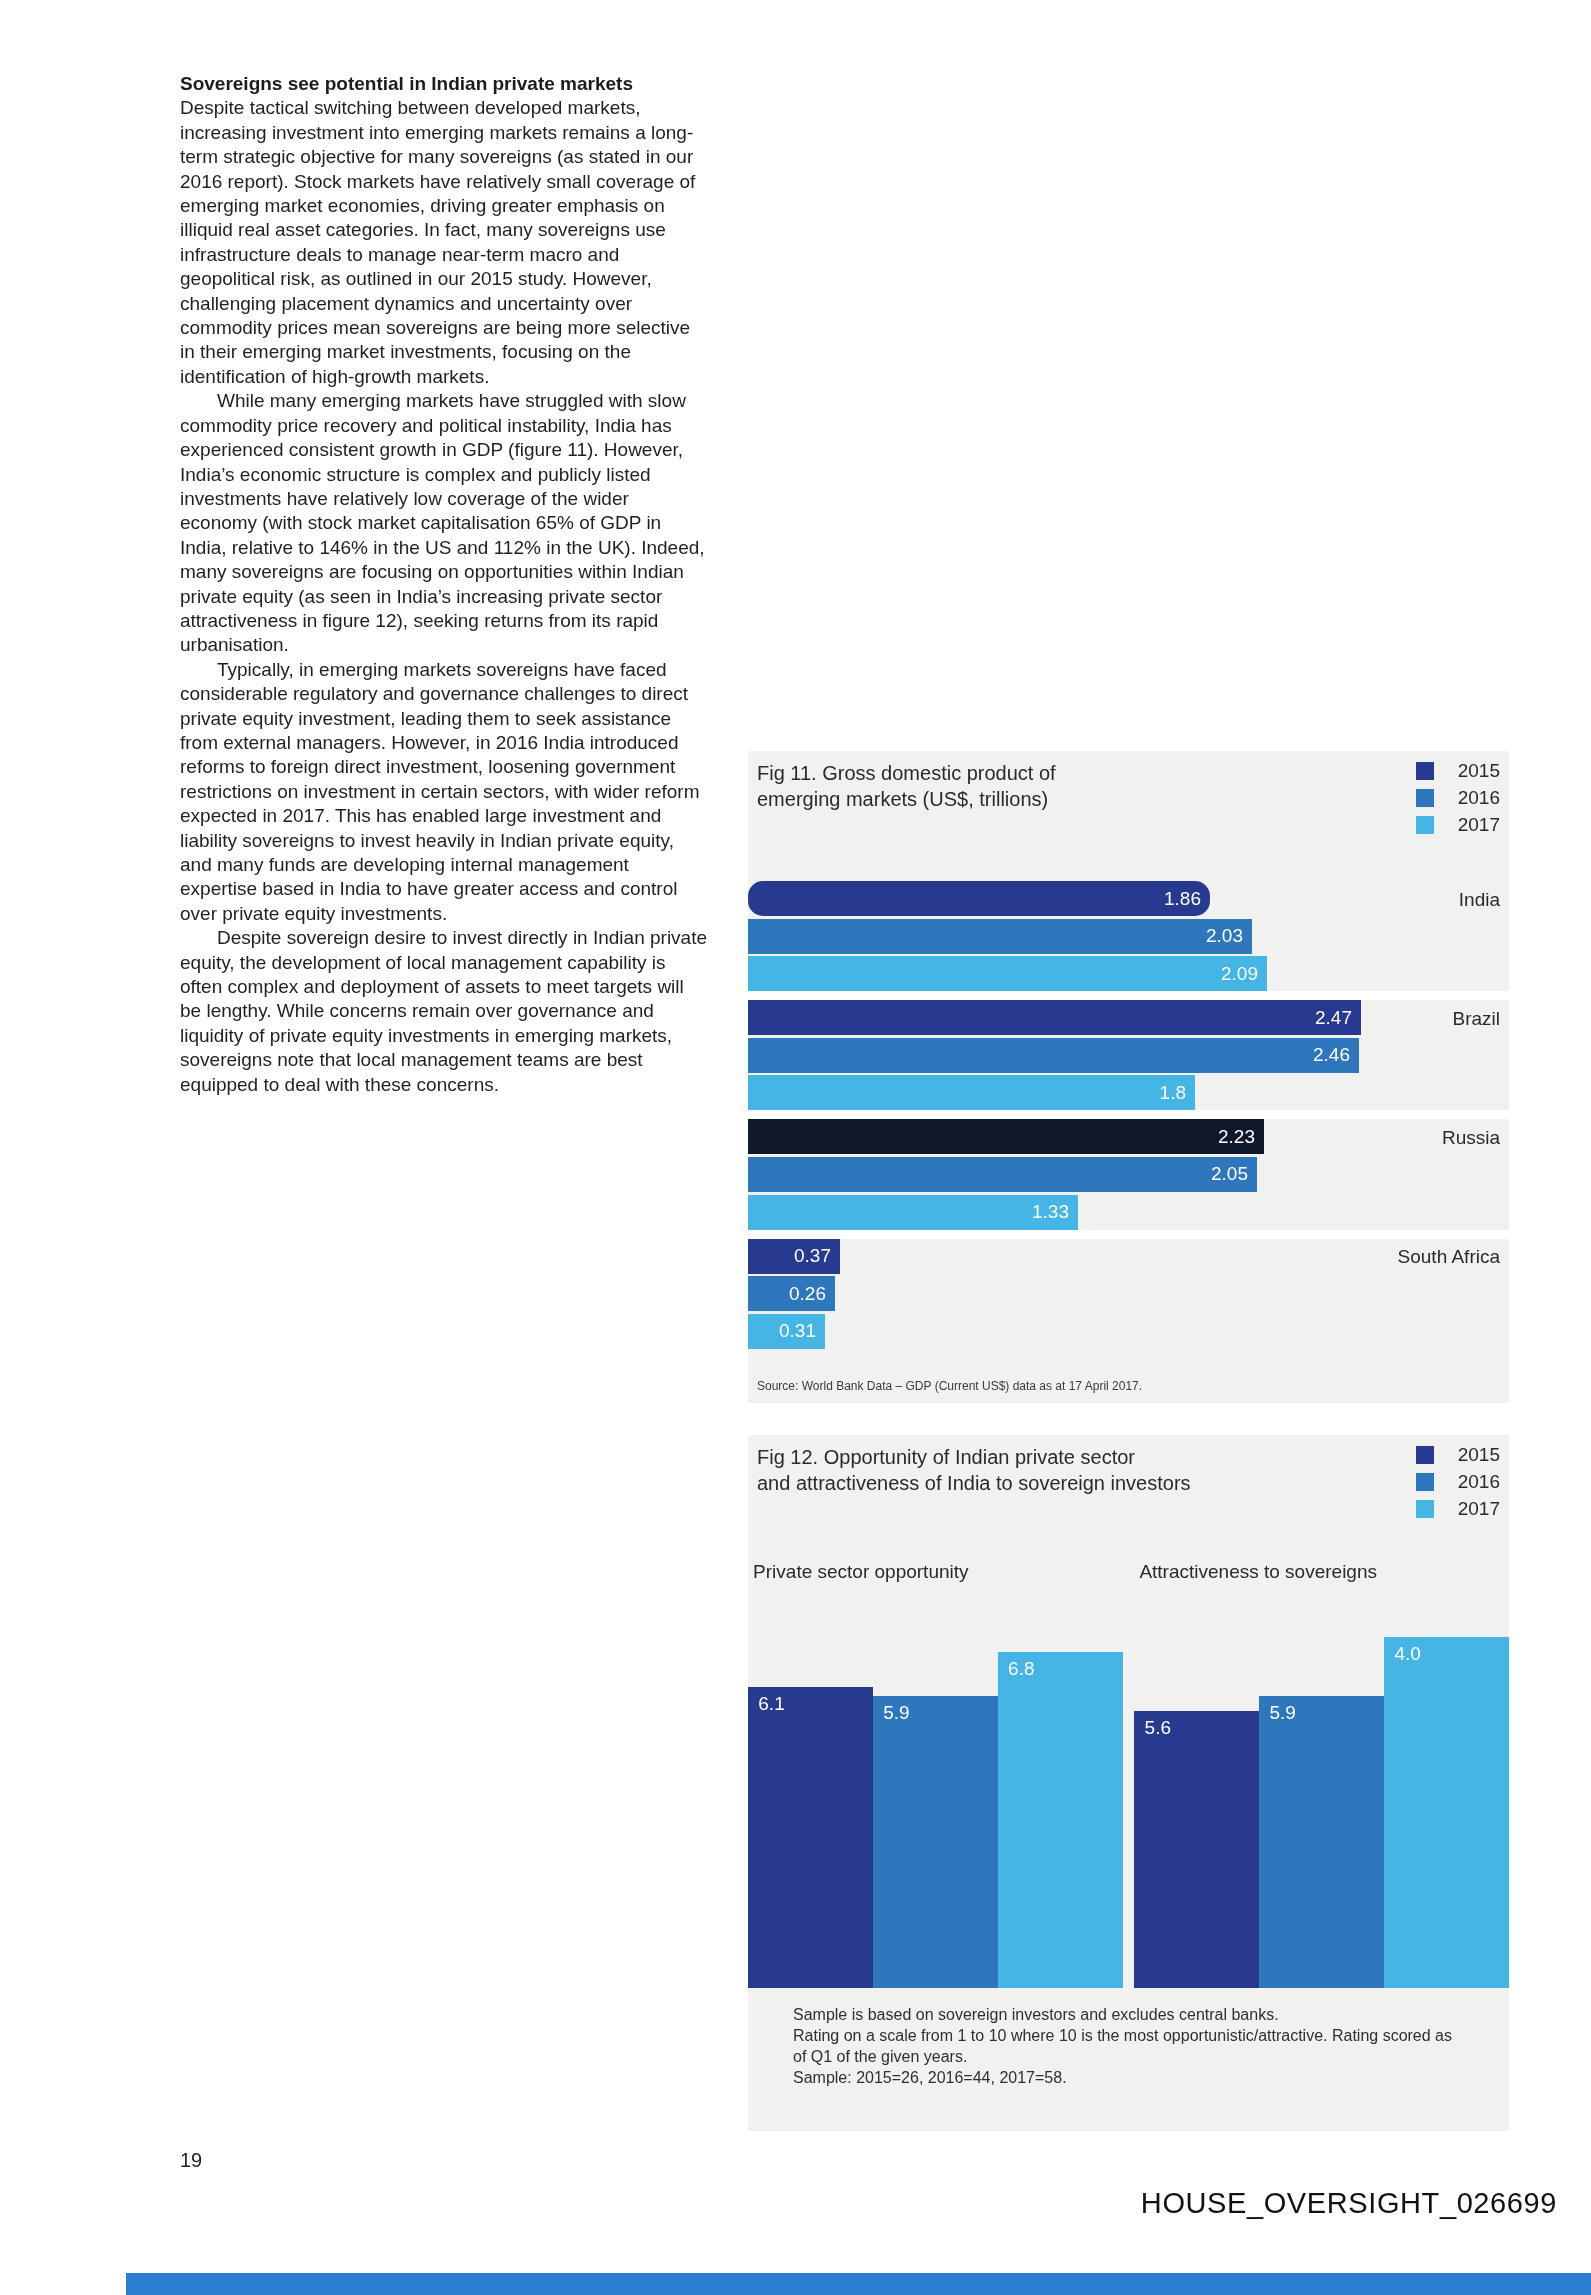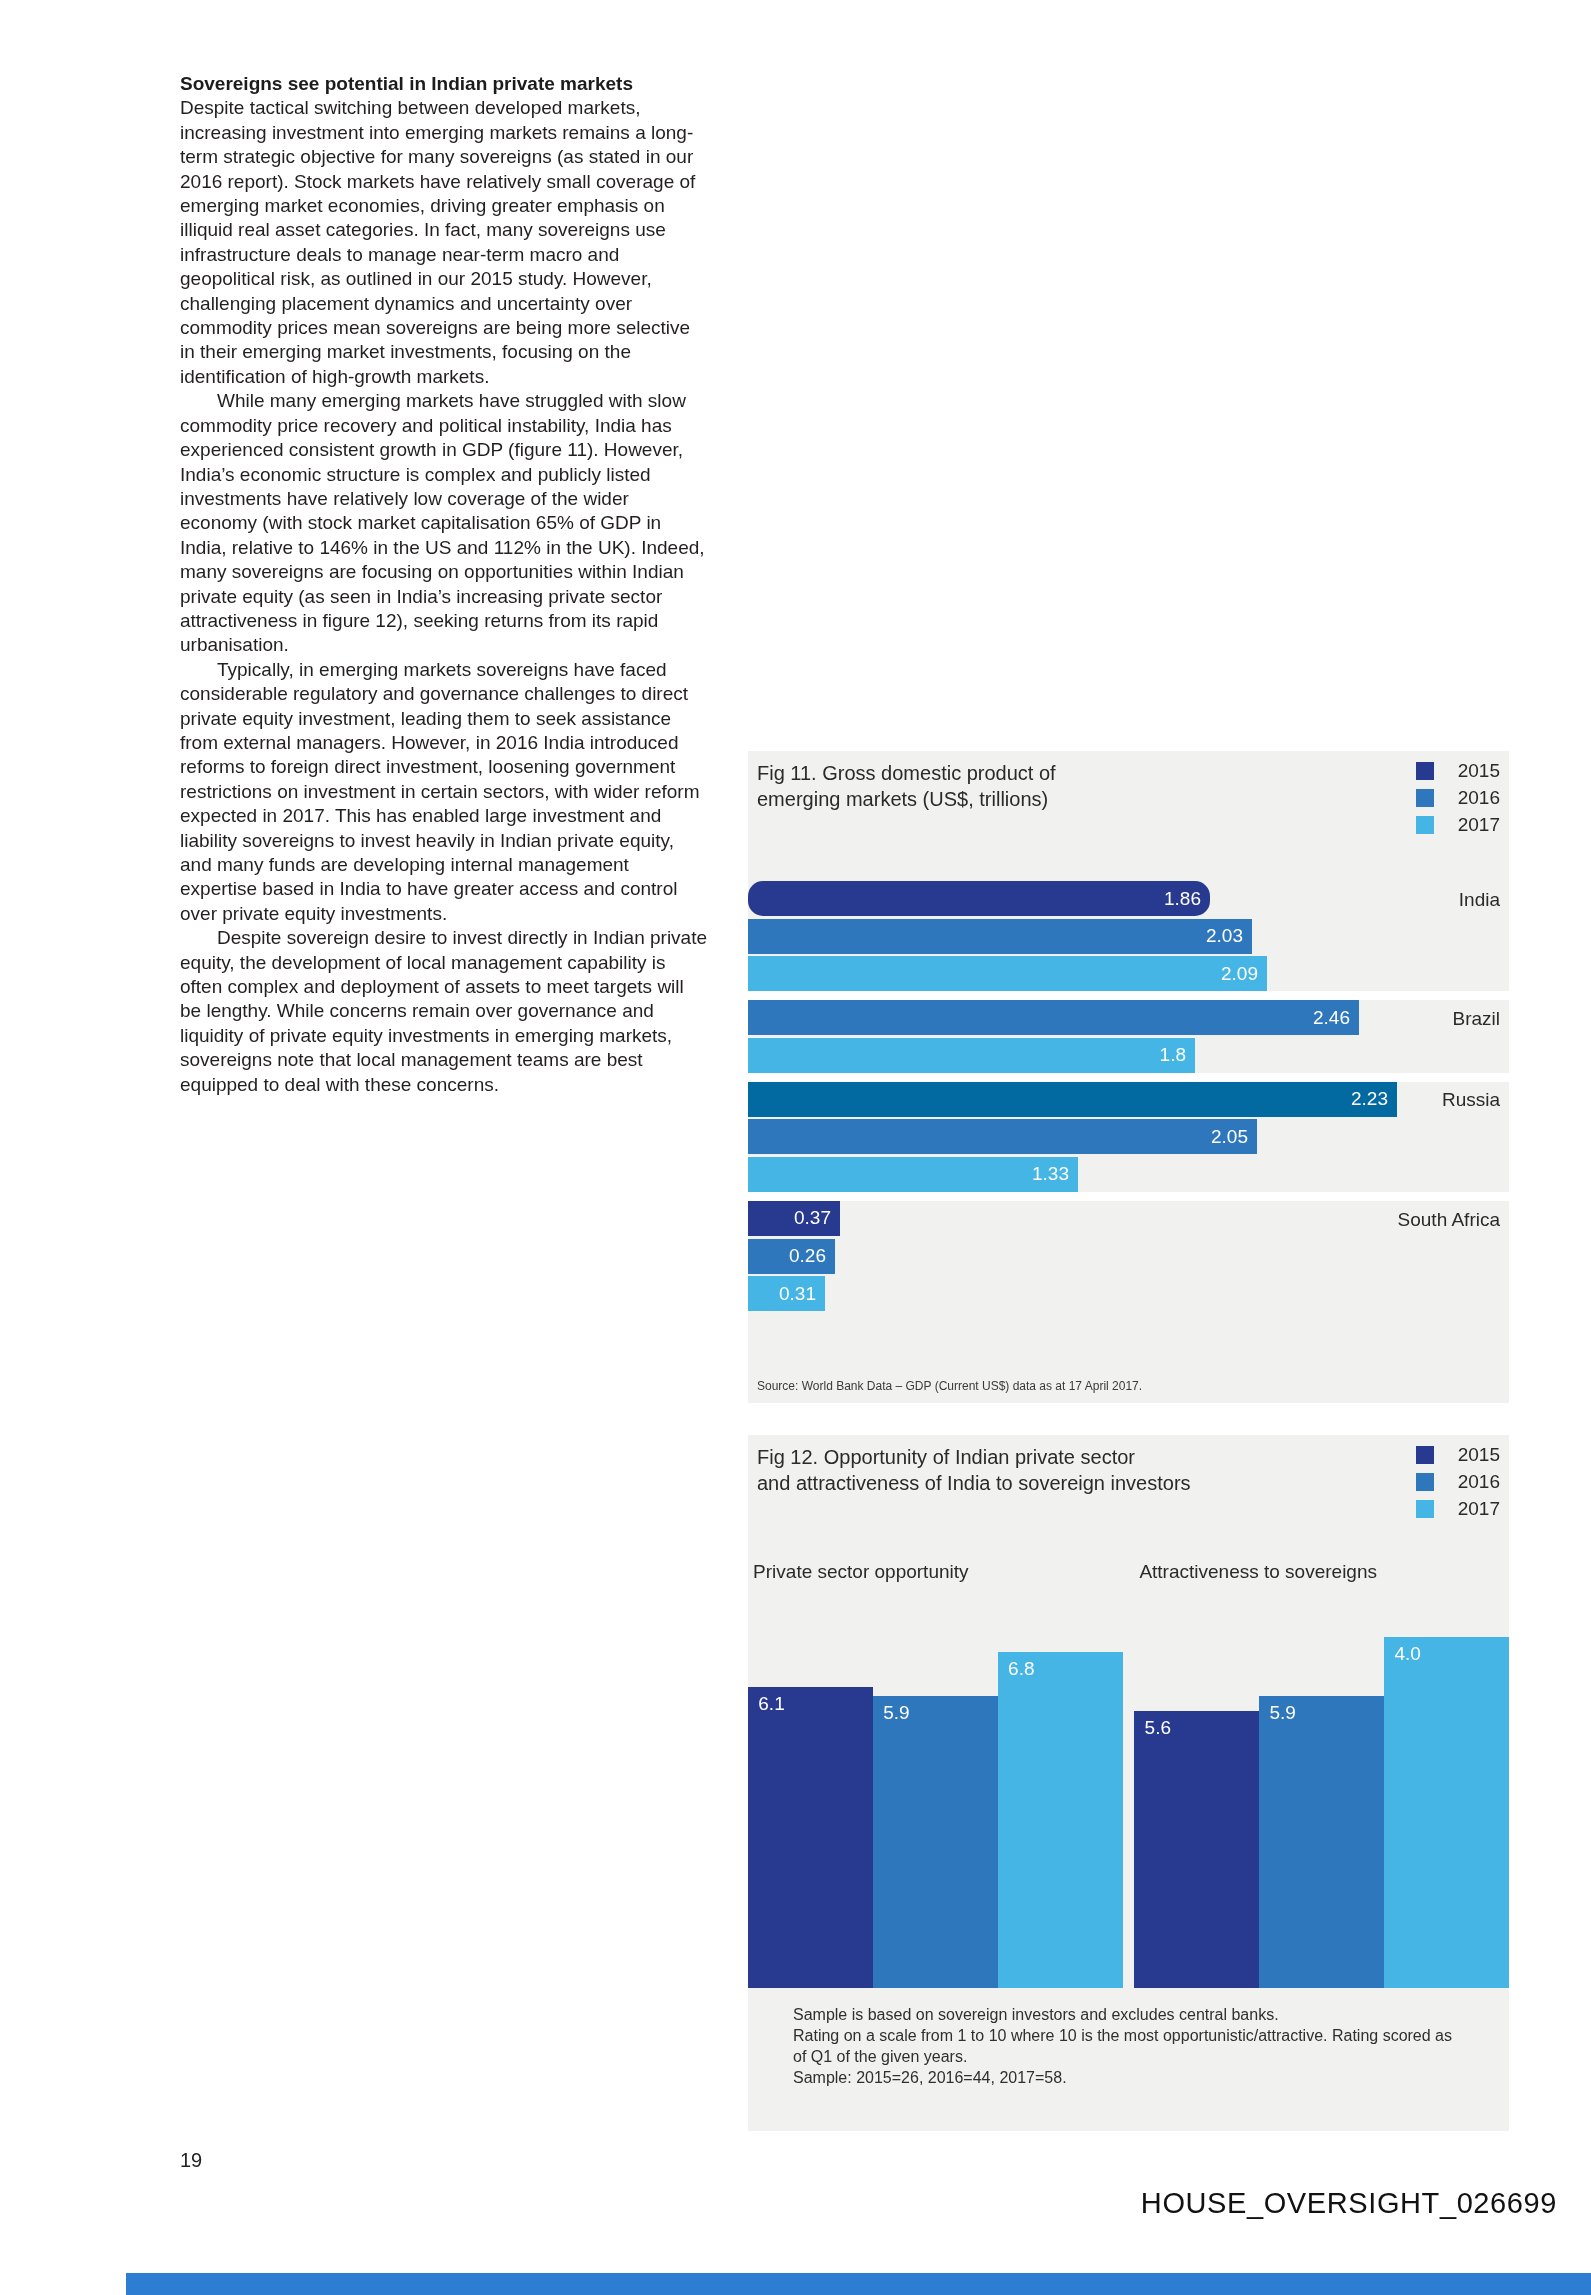--- a/index.html
+++ b/index.html
@@ -99,35 +99,40 @@
           <div class="hbar-row">
             <div class="hbar" style="width: 519px; background: rgb(69, 181, 230);">
               <span class="hbar-value">2.09</span>
             </div>
           </div>
           <div class="hbar-cat">India</div>
         </div>
         <div class="hbar-sep"></div>
         <div class="hbar-group">
           <div class="hbar-row">
+            <div class="hbar" style="width: 613px; background: rgb(40, 58, 143);">
+              <span class="hbar-value">2.47</span>
+            </div>
+          </div>
+          <div class="hbar-row">
             <div class="hbar" style="width: 611px; background: rgb(46, 119, 189);">
               <span class="hbar-value">2.46</span>
             </div>
           </div>
           <div class="hbar-row">
             <div class="hbar" style="width: 447px; background: rgb(69, 181, 230);">
               <span class="hbar-value">1.8</span>
             </div>
           </div>
           <div class="hbar-cat">Brazil</div>
         </div>
         <div class="hbar-sep"></div>
         <div class="hbar-group">
           <div class="hbar-row">
-            <div class="hbar" style="width: 649px; background: #0369a1;">
+            <div class="hbar" style="width: 516px; background: #0f172a;">
               <span class="hbar-value">2.23</span>
             </div>
           </div>
           <div class="hbar-row">
             <div class="hbar" style="width: 509px; background: rgb(46, 119, 189);">
               <span class="hbar-value">2.05</span>
             </div>
           </div>
           <div class="hbar-row">
             <div class="hbar" style="width: 330px; background: rgb(69, 181, 230);">

